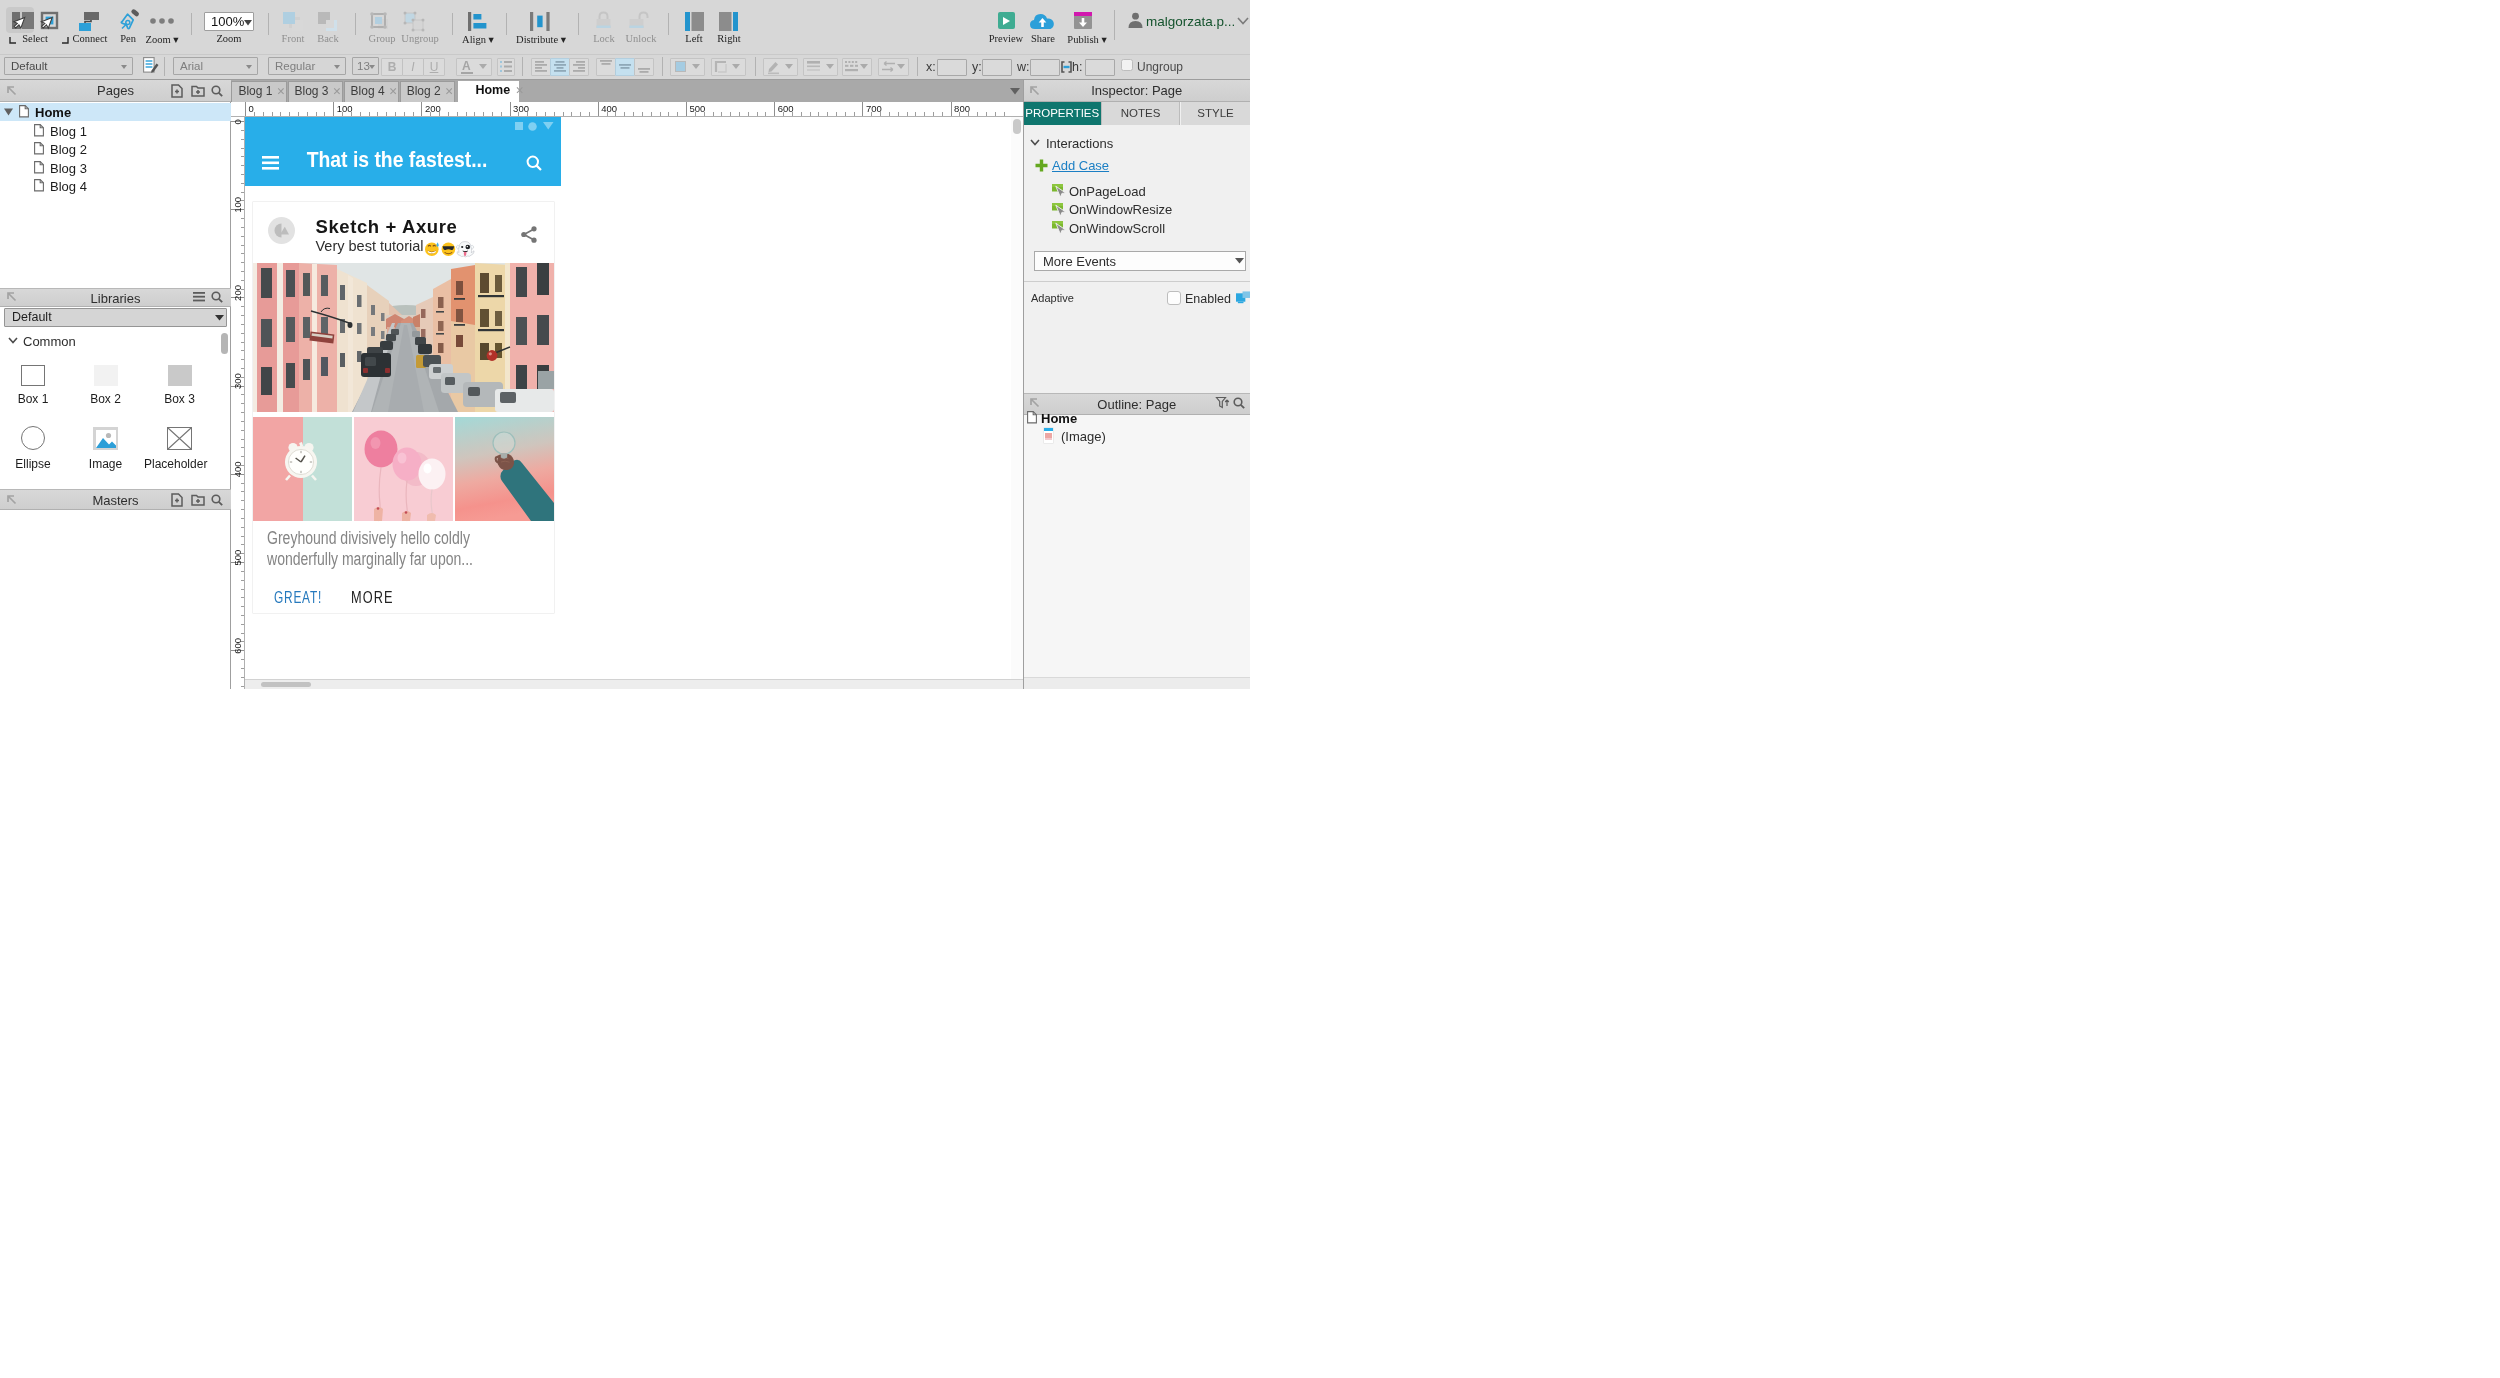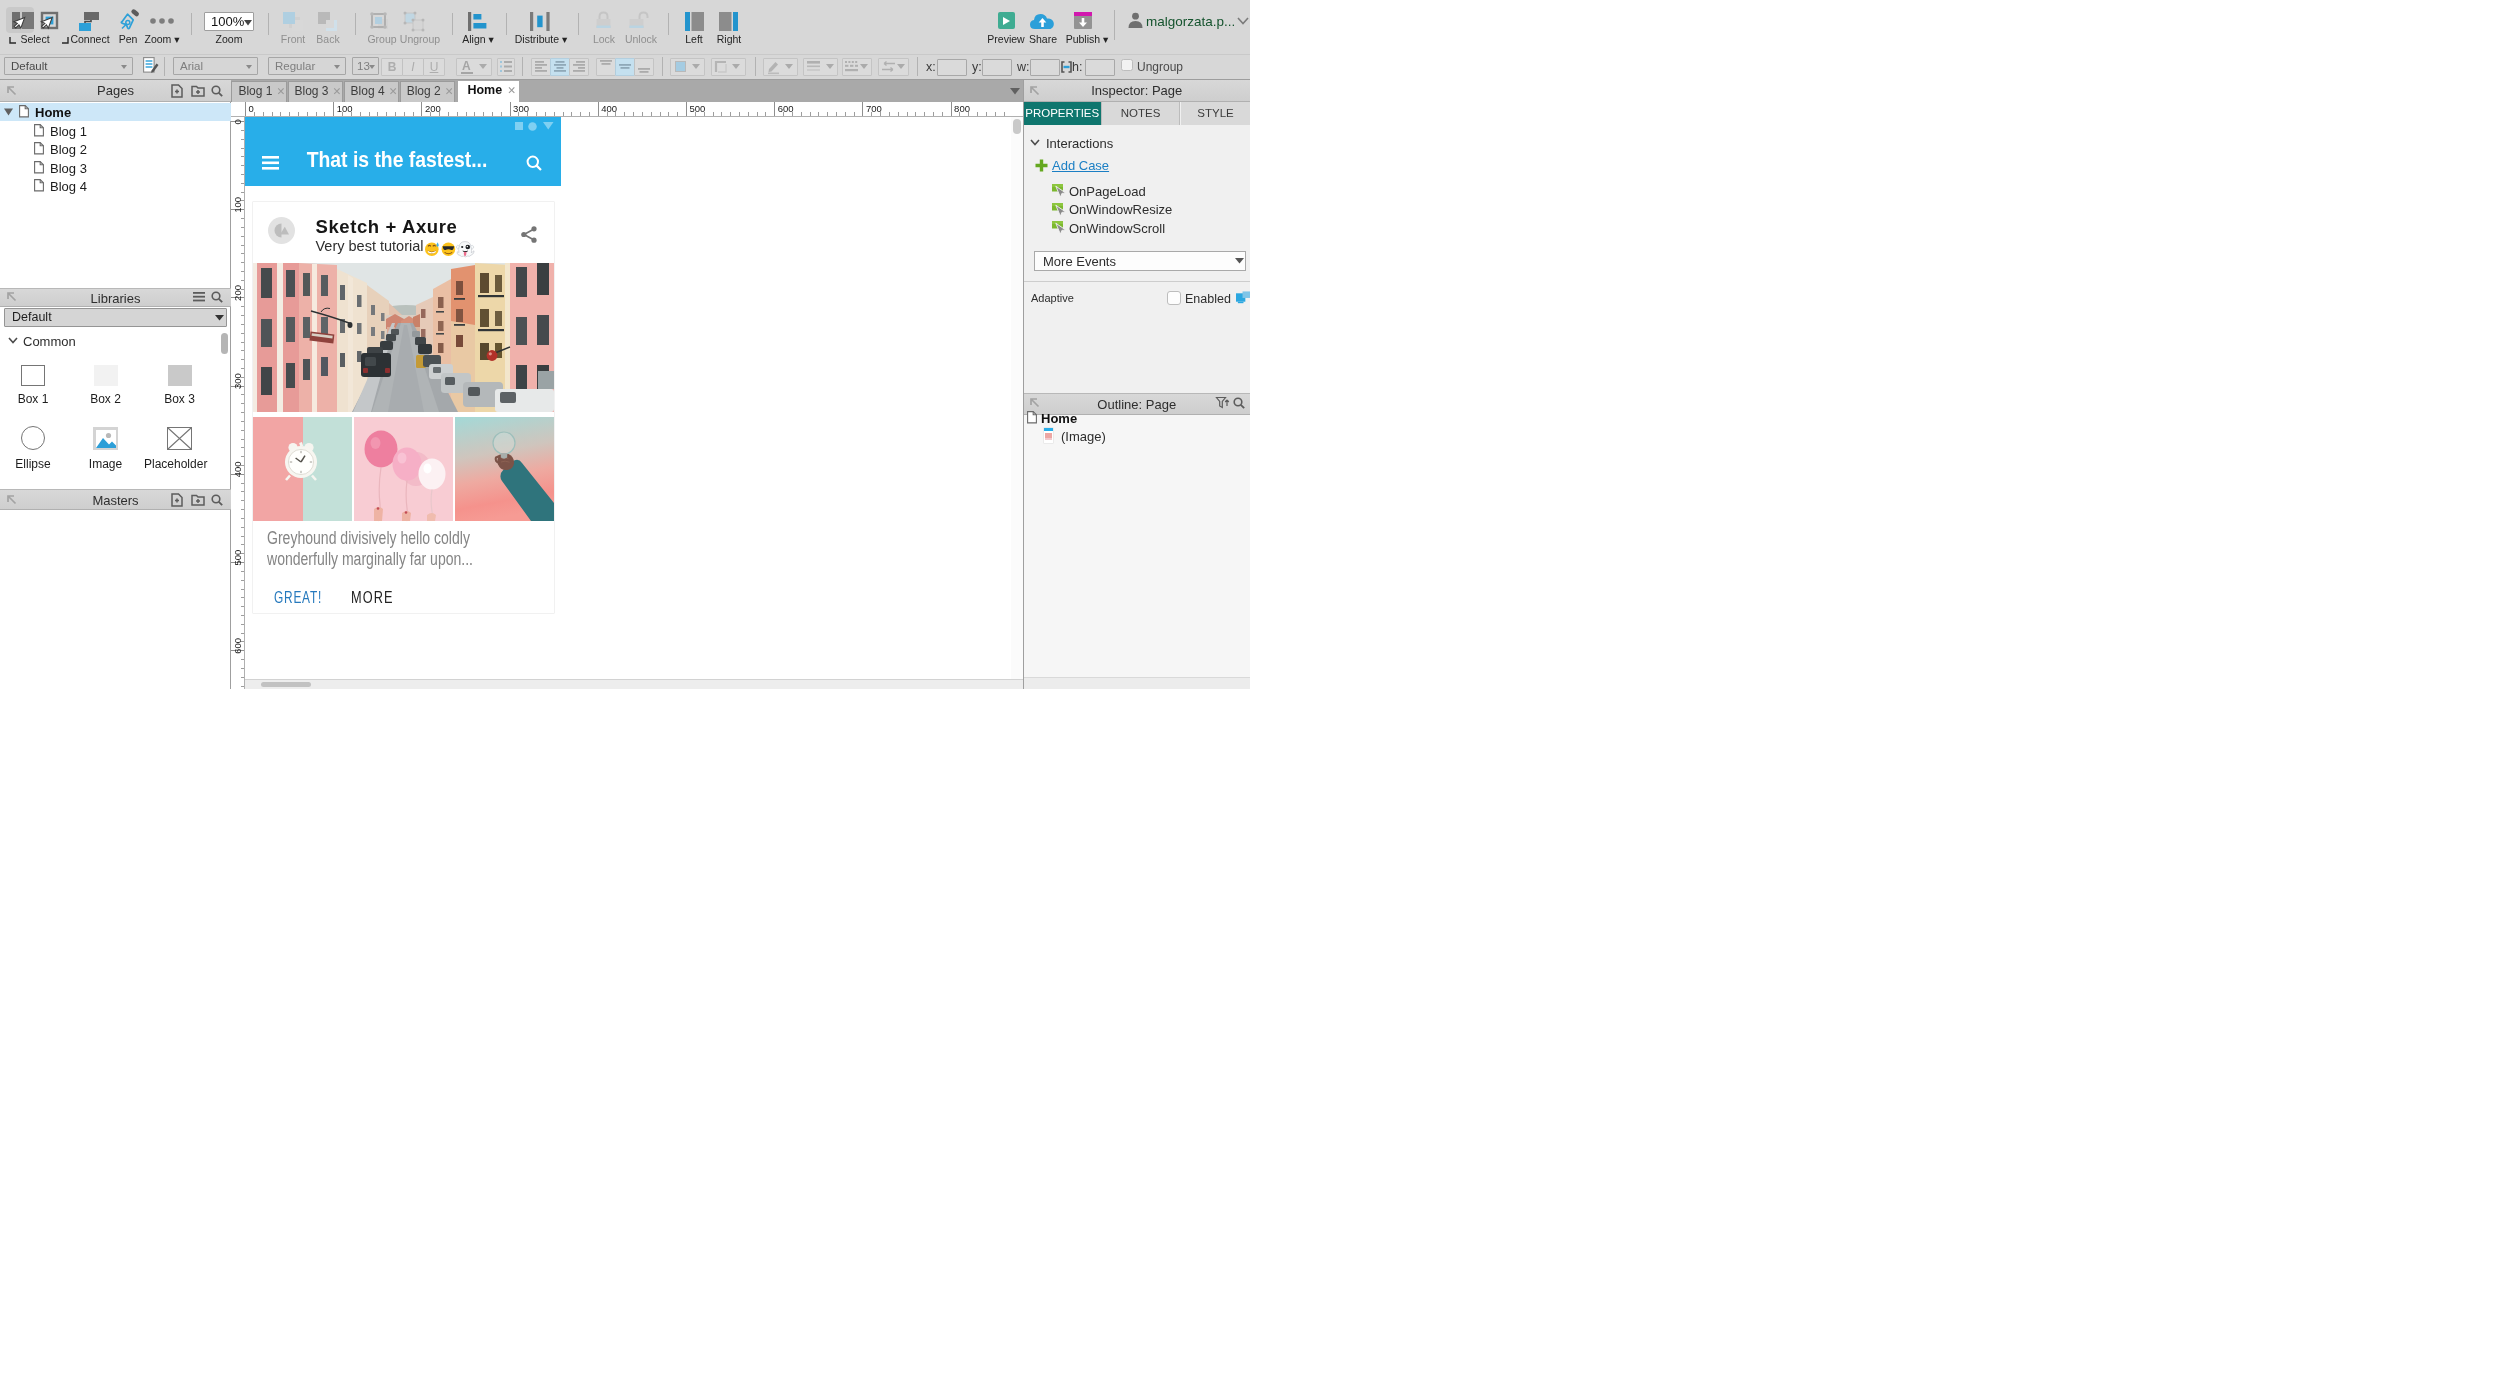--- a/index.html
+++ b/index.html
@@ -1,18 +1,18 @@
 <!DOCTYPE html>
 <html><head><meta charset="utf-8">
 <style>
 *{margin:0;padding:0;box-sizing:border-box;}
 html,body{width:1250px;height:689px;overflow:hidden;}
 body{font-family:"Liberation Sans",sans-serif;background:#fff;position:relative;color:#222;}
 .abs{position:absolute;}
-.lbl{position:absolute;top:33px;font-size:10.5px;color:#242424;text-align:center;white-space:nowrap;}
+.lbl{position:absolute;top:33px;font-size:10.5px;color:#242424;text-align:center;white-space:nowrap;font-family:Liberation Serif, serif;}
 .lbl.dis{color:#8f8f8f;}
 .sep1{position:absolute;top:13px;height:22px;width:1px;background:#b2b2b2;}
 .sel{position:absolute;border:1px solid #a6a6a6;background:#d6d6d6;font-size:11.5px;color:#4a4a4a;height:18px;line-height:16px;padding-left:6px;border-radius:1px;}
 .sel .ar{position:absolute;right:5px;top:7px;width:0;height:0;border-left:3.5px solid transparent;border-right:3.5px solid transparent;border-top:4.5px solid #8a8a8a;}
 .tbtn{position:absolute;border:1px solid #c2c2c2;background:rgba(255,255,255,0.10);height:18px;border-radius:1px;opacity:0.9;}
 .hl{background:#c3e2f2 !important;border-color:#b0cfe0 !important;}
 .inp{position:absolute;border:1px solid #a8a8a8;background:#dadada;height:17px;top:59px;border-radius:1px;}
 .phead{position:absolute;background:linear-gradient(#d8d8d8,#cecece);border-bottom:1px solid #b0b0b0;font-size:13px;color:#2e2e2e;}
 .phead .t{position:absolute;width:100%;text-align:center;top:3px;}
 svg{position:absolute;overflow:visible;}
@@ -412,21 +412,21 @@
   </svg>
 <svg style="left:211px;top:494px" width="12.0" height="12.0" viewBox="0 0 12 12">
 <circle cx="5" cy="5" r="3.8" fill="none" stroke="#5c5c5c" stroke-width="1.6"></circle>
 <line x1="7.8" y1="7.8" x2="11.2" y2="11.2" stroke="#5c5c5c" stroke-width="1.8"></line>
   </svg>
 <div class="abs" style="left:231px;top:80px;width:792px;height:22px;background:#a9a9a9"></div>
 <div class="abs" style="left:231.4px;top:80.5px;width:55.5px;height:21.5px;background:#c9c9c9;border:1px solid #9b9b9b;border-bottom:none;font-size:12px;color:#3d3d3d;line-height:19px;padding-left:6px;white-space:nowrap;overflow:hidden">Blog 1<span style="color:#9a9a9a;font-size:10.5px;margin-left:4px">✕</span></div>
 <div class="abs" style="left:287.5px;top:80.5px;width:55.5px;height:21.5px;background:#c9c9c9;border:1px solid #9b9b9b;border-bottom:none;font-size:12px;color:#3d3d3d;line-height:19px;padding-left:6px;white-space:nowrap;overflow:hidden">Blog 3<span style="color:#9a9a9a;font-size:10.5px;margin-left:4px">✕</span></div>
 <div class="abs" style="left:343.6px;top:80.5px;width:55.5px;height:21.5px;background:#c9c9c9;border:1px solid #9b9b9b;border-bottom:none;font-size:12px;color:#3d3d3d;line-height:19px;padding-left:6px;white-space:nowrap;overflow:hidden">Blog 4<span style="color:#9a9a9a;font-size:10.5px;margin-left:4px">✕</span></div>
 <div class="abs" style="left:399.7px;top:80.5px;width:55.5px;height:21.5px;background:#c9c9c9;border:1px solid #9b9b9b;border-bottom:none;font-size:12px;color:#3d3d3d;line-height:19px;padding-left:6px;white-space:nowrap;overflow:hidden">Blog 2<span style="color:#9a9a9a;font-size:10.5px;margin-left:4px">✕</span></div>
-<div class="abs" style="left:458.4px;top:80.5px;width:60.5px;height:21.5px;background:#fff;font-size:12.5px;font-weight:bold;color:#111;line-height:19px;padding-left:9px;white-space:nowrap">Home<span style="color:#9a9a9a;font-size:10.5px;margin-left:5px;font-weight:normal">✕</span></div>
+<div class="abs" style="left:458.4px;top:80.5px;width:60.5px;height:21.5px;background:#fff;font-size:12.5px;font-weight:bold;color:#111;line-height:19px;padding-left:17px;white-space:nowrap">Home<span style="color:#9a9a9a;font-size:10.5px;margin-left:5px;font-weight:normal">✕</span></div>
 <svg style="left:1010px;top:87.5px" width="10" height="7">
     <path d="M0 0 H10 L5 6.5 Z" fill="#606060"></path>
   </svg>
 <svg style="left:231px;top:102px" width="792" height="14.5" shape-rendering="crispEdges">
     <rect x="0" y="0" width="792" height="14.5" fill="#fff"></rect>
     <line x1="14.5" y1="0" x2="14.5" y2="14.5" stroke="#8f8f8f" stroke-width="1"></line>
     <text x="17.5" y="9.5" font-size="9.5" fill="#1a1a1a" font-family="Liberation Sans">0</text>
     <line x1="23.3" y1="10" x2="23.3" y2="14.5" stroke="#9d9d9d" stroke-width="1"></line>
     <line x1="32.1" y1="10" x2="32.1" y2="14.5" stroke="#9d9d9d" stroke-width="1"></line>
     <line x1="41.0" y1="10" x2="41.0" y2="14.5" stroke="#9d9d9d" stroke-width="1"></line>

